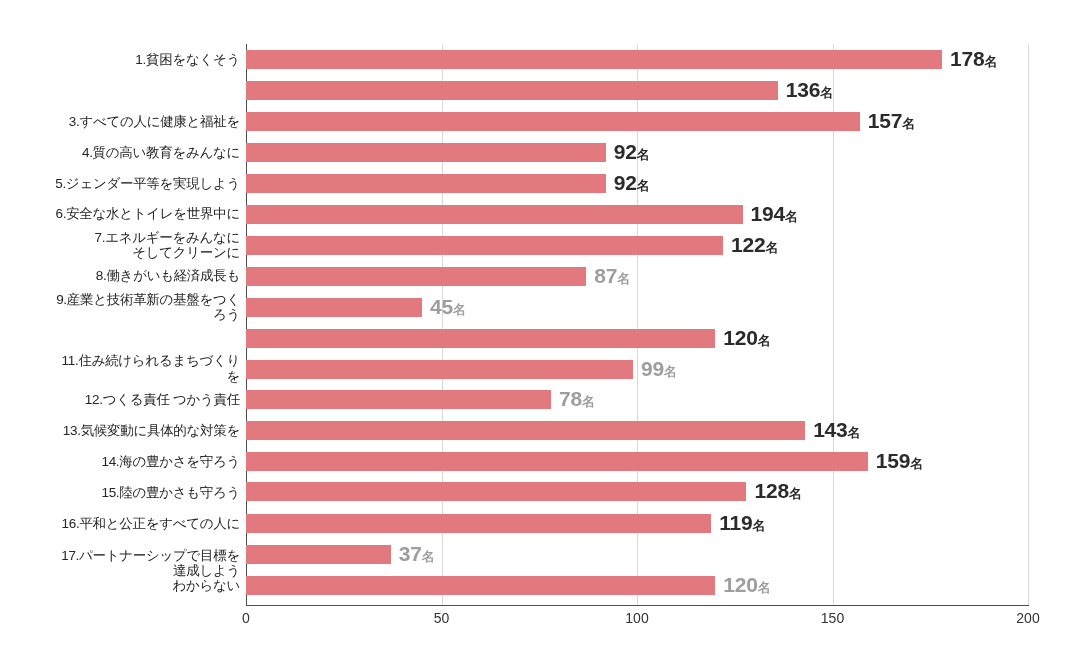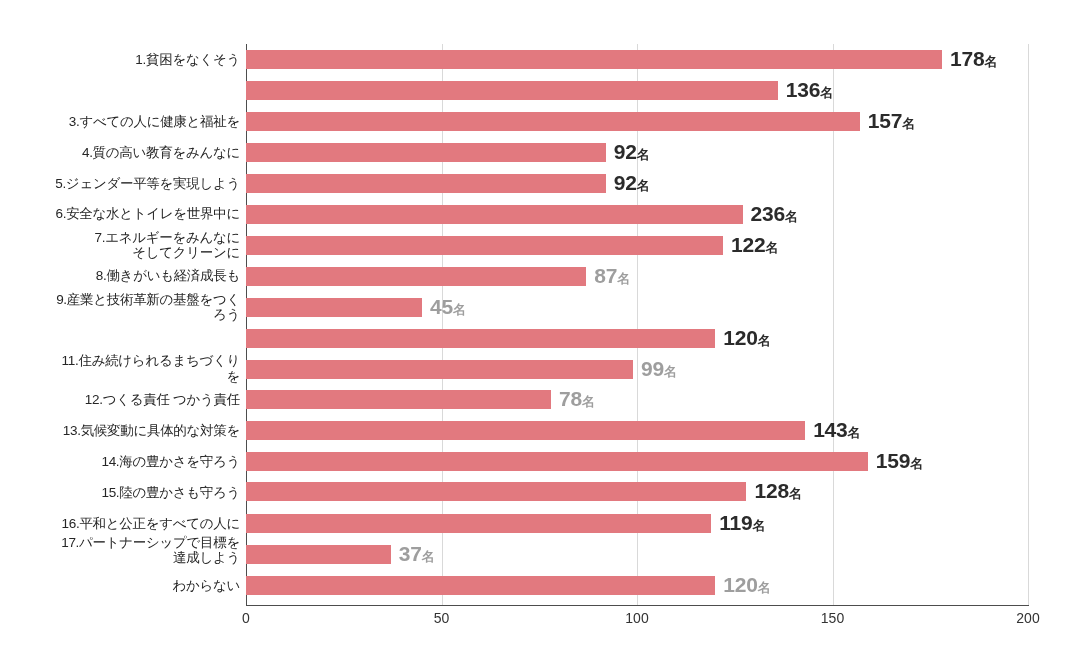--- a/index.html
+++ b/index.html
@@ -169,21 +169,21 @@
       </div>
       <div class="cat-label-item" style="top: 402.35px;">
         <span class="ln">14.海の豊かさを守ろう</span>
       </div>
       <div class="cat-label-item" style="top: 433.3px;">
         <span class="ln">15.陸の豊かさも守ろう</span>
       </div>
       <div class="cat-label-item" style="top: 464.25px;">
         <span class="ln">16.平和と公正をすべての人に</span>
       </div>
-      <div class="cat-label-item" style="top: 491px;">
+      <div class="cat-label-item" style="top: 504px;">
         <span class="ln">17.パートナーシップで目標を</span>
         <span class="ln">達成しよう</span>
       </div>
       <div class="cat-label-item" style="top: 526.15px;">
         <span class="ln">わからない</span>
       </div>
     </div>
 
   <div class="axis-y-line"></div>
   <div class="axis-x-line"></div>
@@ -212,21 +212,21 @@
         <div class="row" style="top: 92.85px;">
           <div class="bar" title="92名" style="width: 359.72px; background: rgb(226, 121, 127);"></div>
           <div class="bar-value dark" style="left: 367.72px;"><span class="num">92</span><span class="unit">名</span></div>
         </div>
         <div class="row" style="top: 123.8px;">
           <div class="bar" title="92名" style="width: 359.72px; background: rgb(226, 121, 127);"></div>
           <div class="bar-value dark" style="left: 367.72px;"><span class="num">92</span><span class="unit">名</span></div>
         </div>
         <div class="row" style="top: 154.75px;">
           <div class="bar" title="127名" style="width: 496.57px; background: rgb(226, 121, 127);"></div>
-          <div class="bar-value dark" style="left: 504.57px;"><span class="num">236</span><span class="unit">名</span></div>
+          <div class="bar-value dark" style="left: 504.57px;"><span class="num">194</span><span class="unit">名</span></div>
         </div>
         <div class="row" style="top: 185.7px;">
           <div class="bar" title="122名" style="width: 477.02px; background: rgb(226, 121, 127);"></div>
           <div class="bar-value dark" style="left: 485.02px;"><span class="num">122</span><span class="unit">名</span></div>
         </div>
         <div class="row" style="top: 216.65px;">
           <div class="bar" title="87名" style="width: 340.17px; background: rgb(226, 121, 127);"></div>
           <div class="bar-value muted" style="left: 348.17px;"><span class="num">87</span><span class="unit">名</span></div>
         </div>
         <div class="row" style="top: 247.6px;">

